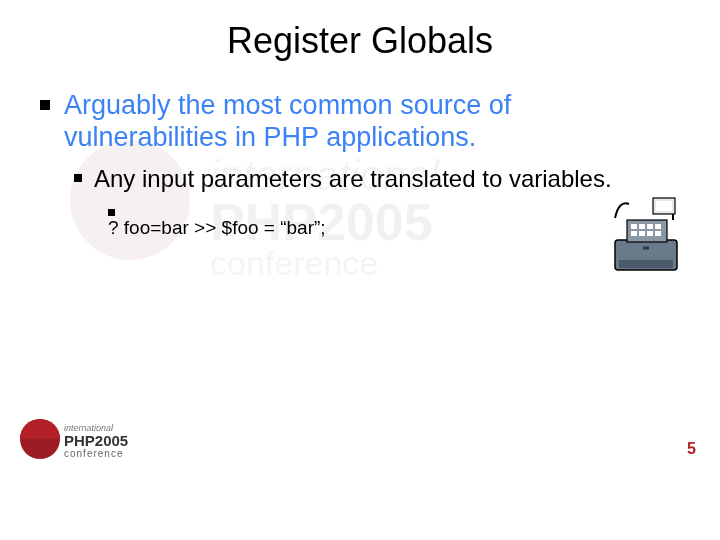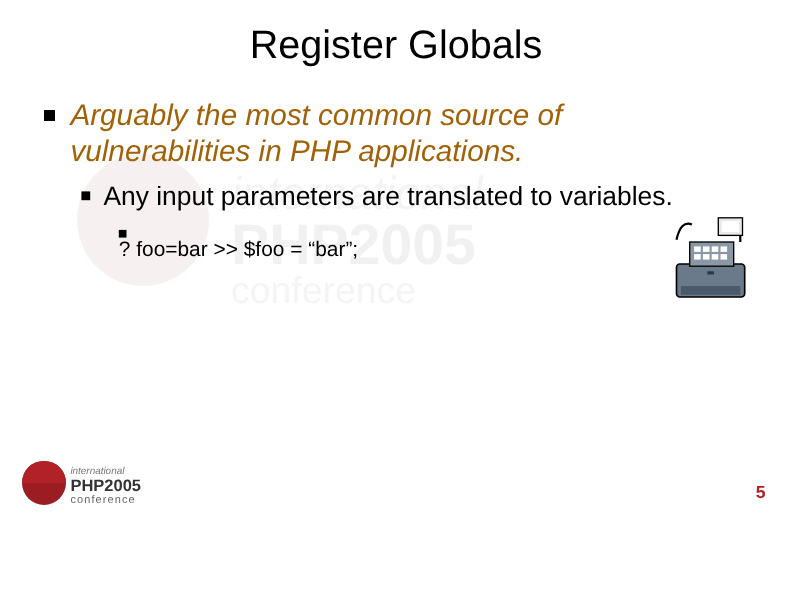--- a/index.html
+++ b/index.html
@@ -32,22 +32,21 @@
     color: #000;
     margin-bottom: 28px;
   }
   ul { list-style: none; }
   .lvl1 > li { margin-bottom: 8px; }
   .lvl1 > li > .row {
     display: flex;
     align-items: flex-start;
     font-size: 27px;
     line-height: 1.18;
-    color: #a16207;
-    font-style: italic;
+    color: #3b82f6;
   }
   .lvl2 { margin-left: 34px; margin-top: 10px; }
   .lvl2 > li { margin-bottom: 6px; }
   .lvl2 > li > .row {
     display: flex;
     align-items: flex-start;
     font-size: 24px;
     line-height: 1.22;
   }
   .lvl3 { margin-left: 34px; margin-top: 8px; margin-bottom: 8px; }

